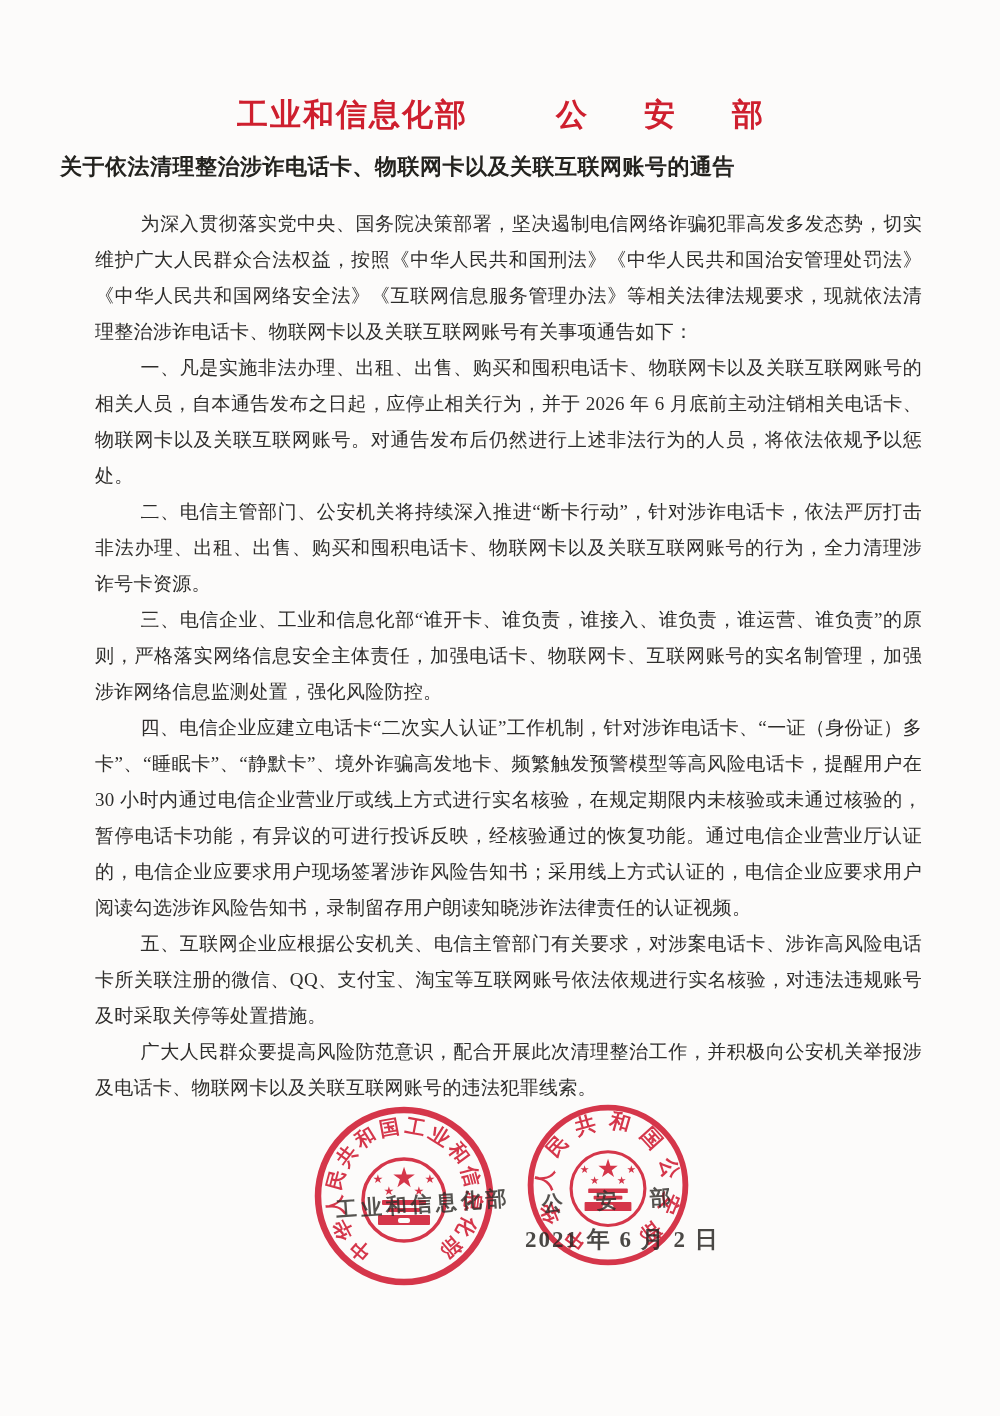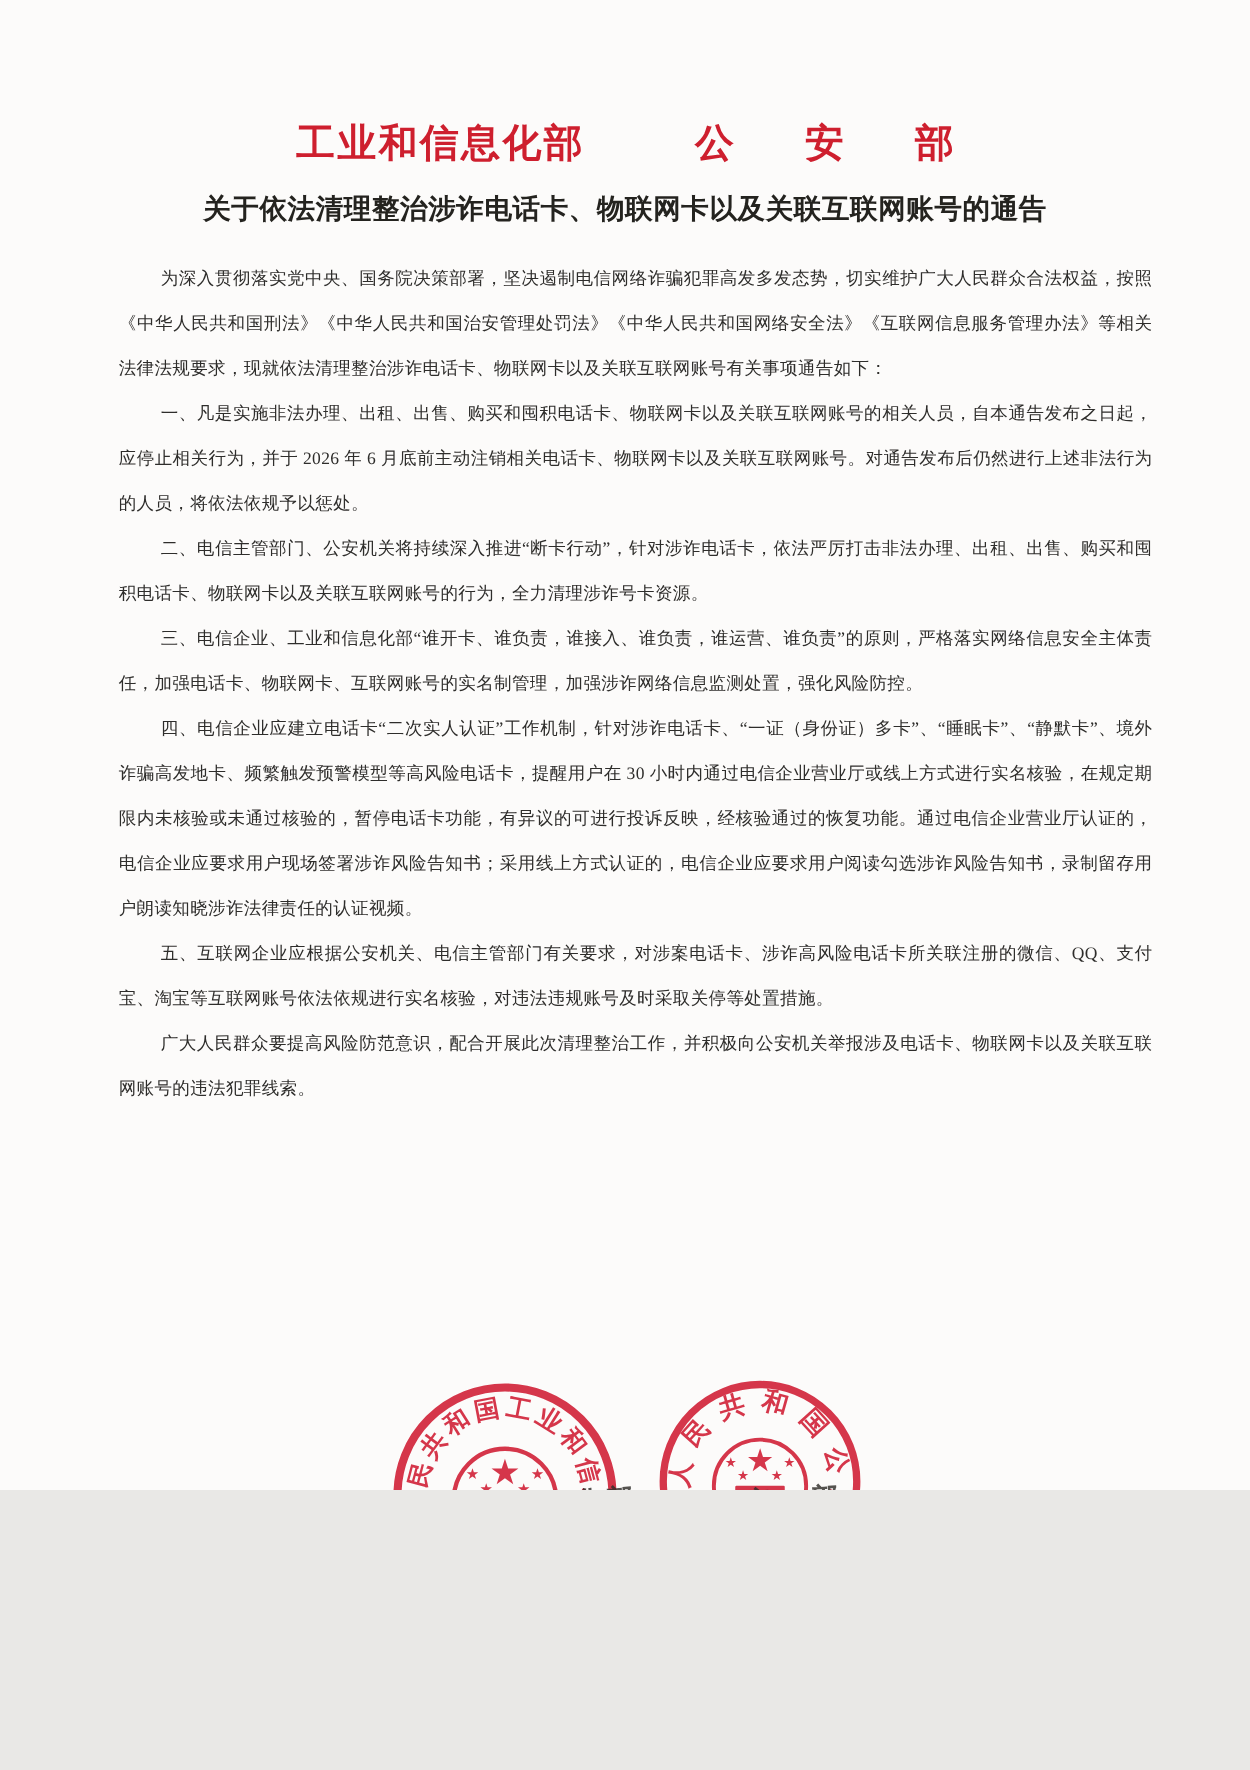--- a/index.html
+++ b/index.html
@@ -3,21 +3,21 @@
 <meta charset="utf-8">
 <style>
   html,body { margin:0; padding:0; }
   body {
     background:#e9e8e6;
     font-family:"Liberation Serif","DejaVu Serif",serif;
   }
   .page {
     position:relative;
     width:1000px;
-    height:1192px;
+    height:1416px;
     margin:0 auto;
     background:#fcfbfa;
     overflow:hidden;
     color:#2e2d2b;
   }
 
   
   .header {
     padding-top:94px;
     display:flex;
@@ -32,32 +32,31 @@
     letter-spacing:2px;
     white-space:nowrap;
   }
   .ministry.spaced {
     letter-spacing:57px;
     margin-right:-57px; 
   }
 
   .title {
     margin:16px 60px 0 60px;
-    text-align:center;
     font-size:22px;
     font-weight:bold;
     color:#24231f;
     letter-spacing:0.5px;
   }
 
   
   .body {
     padding:24px 78px 0 95px;
     text-align:justify;
-    font-size:14px;
+    font-size:19px;
     line-height:36px;
     letter-spacing:0.3px;
   }
   .body p {
     margin:0;
     text-indent:2.4em;
   }
   .body p.tight { letter-spacing:-0.8px; }
 
   

